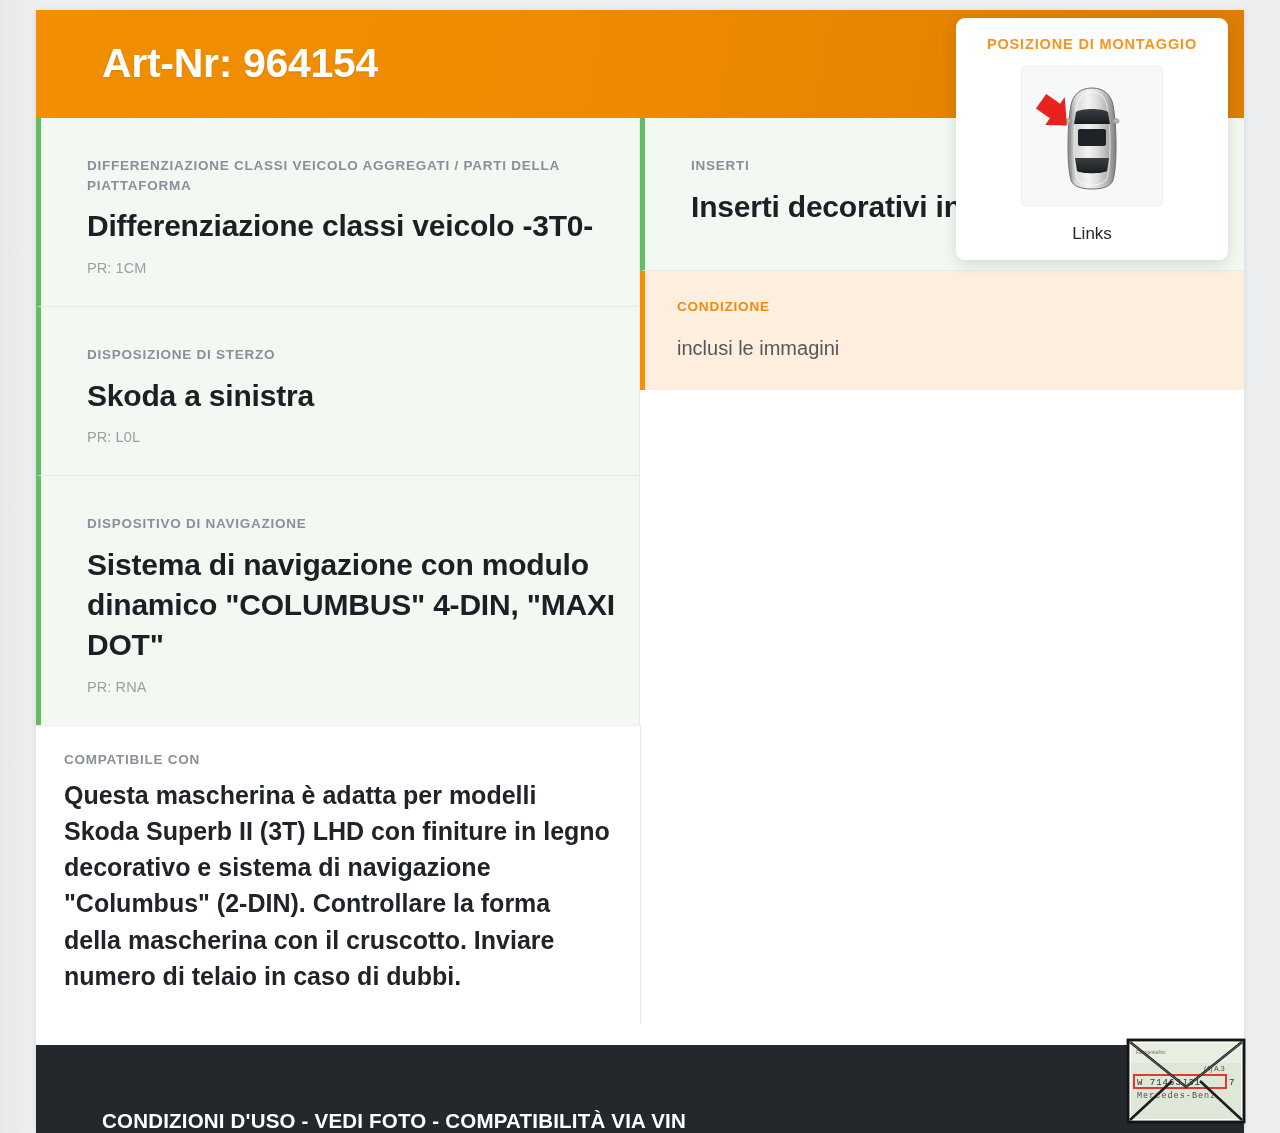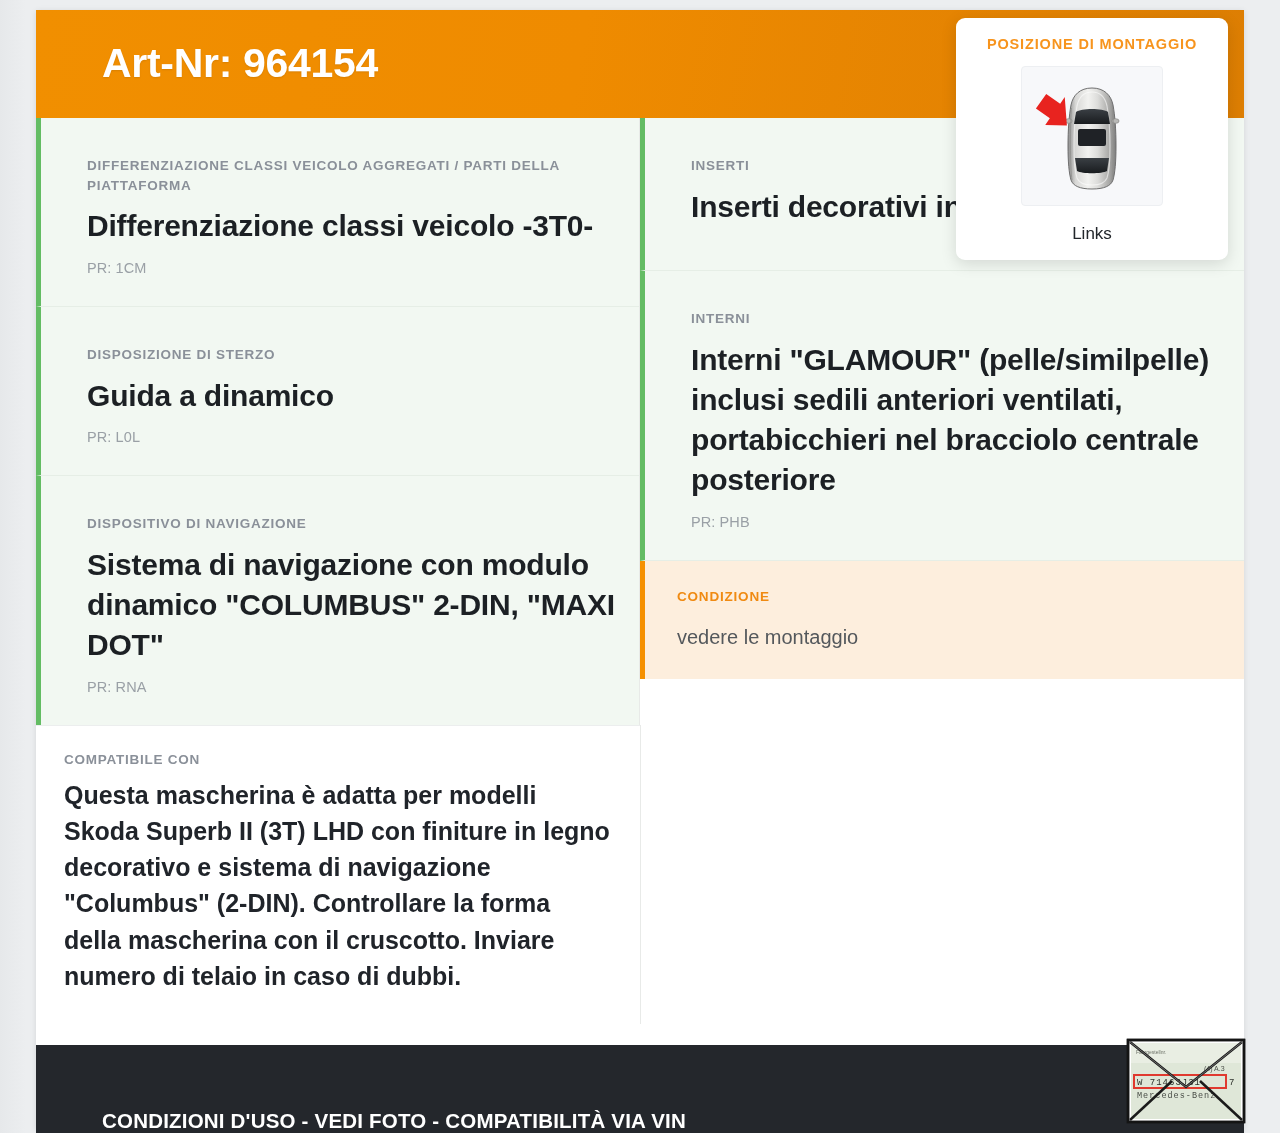--- a/index.html
+++ b/index.html
@@ -232,48 +232,43 @@
       <div class="col col-left">
 
         <div class="spec">
           <div class="spec-label">Differenziazione classi veicolo aggregati / Parti della piattaforma</div>
           <div class="spec-value">Differenziazione classi veicolo -3T0-</div>
           <div class="spec-pr">PR: 1CM</div>
         </div>
 
         <div class="spec">
           <div class="spec-label">Disposizione di sterzo</div>
-          <div class="spec-value">Guida a dinamico</div>
+          <div class="spec-value">Skoda a sinistra</div>
           <div class="spec-pr">PR: L0L</div>
         </div>
 
         <div class="spec last-of-col">
           <div class="spec-label">Dispositivo di navigazione</div>
-          <div class="spec-value">Sistema di navigazione con modulo dinamico "COLUMBUS" 2-DIN, "MAXI DOT"</div>
+          <div class="spec-value">Sistema di navigazione con modulo dinamico "COLUMBUS" 4-DIN, "MAXI DOT"</div>
           <div class="spec-pr">PR: RNA</div>
         </div>
 
       </div>
 
       <div class="col">
 
         <div class="spec">
           <div class="spec-label">Inserti</div>
           <div class="spec-value">Inserti decorativi in legno decorativo</div>
         </div>
 
-        <div class="spec">
-          <div class="spec-label">Interni</div>
-          <div class="spec-value">Interni "GLAMOUR" (pelle/similpelle) inclusi sedili anteriori ventilati, portabicchieri nel bracciolo centrale posteriore</div>
-          <div class="spec-pr">PR: PHB</div>
-        </div>
 
         <div class="spec condition">
           <div class="spec-label">Condizione</div>
-          <div class="condition-text">vedere le montaggio</div>
+          <div class="condition-text">inclusi le immagini</div>
         </div>
 
       </div>
     </div>
 
     <div class="compat-row">
       <div class="compat">
         <div class="compat-label">Compatibile con</div>
         <div class="compat-text">Questa mascherina è adatta per modelli Skoda Superb II (3T) LHD con finiture in legno decorativo e sistema di navigazione "Columbus" (2-DIN). Controllare la forma della mascherina con il cruscotto. Inviare numero di telaio in caso di dubbi.</div>
       </div>

